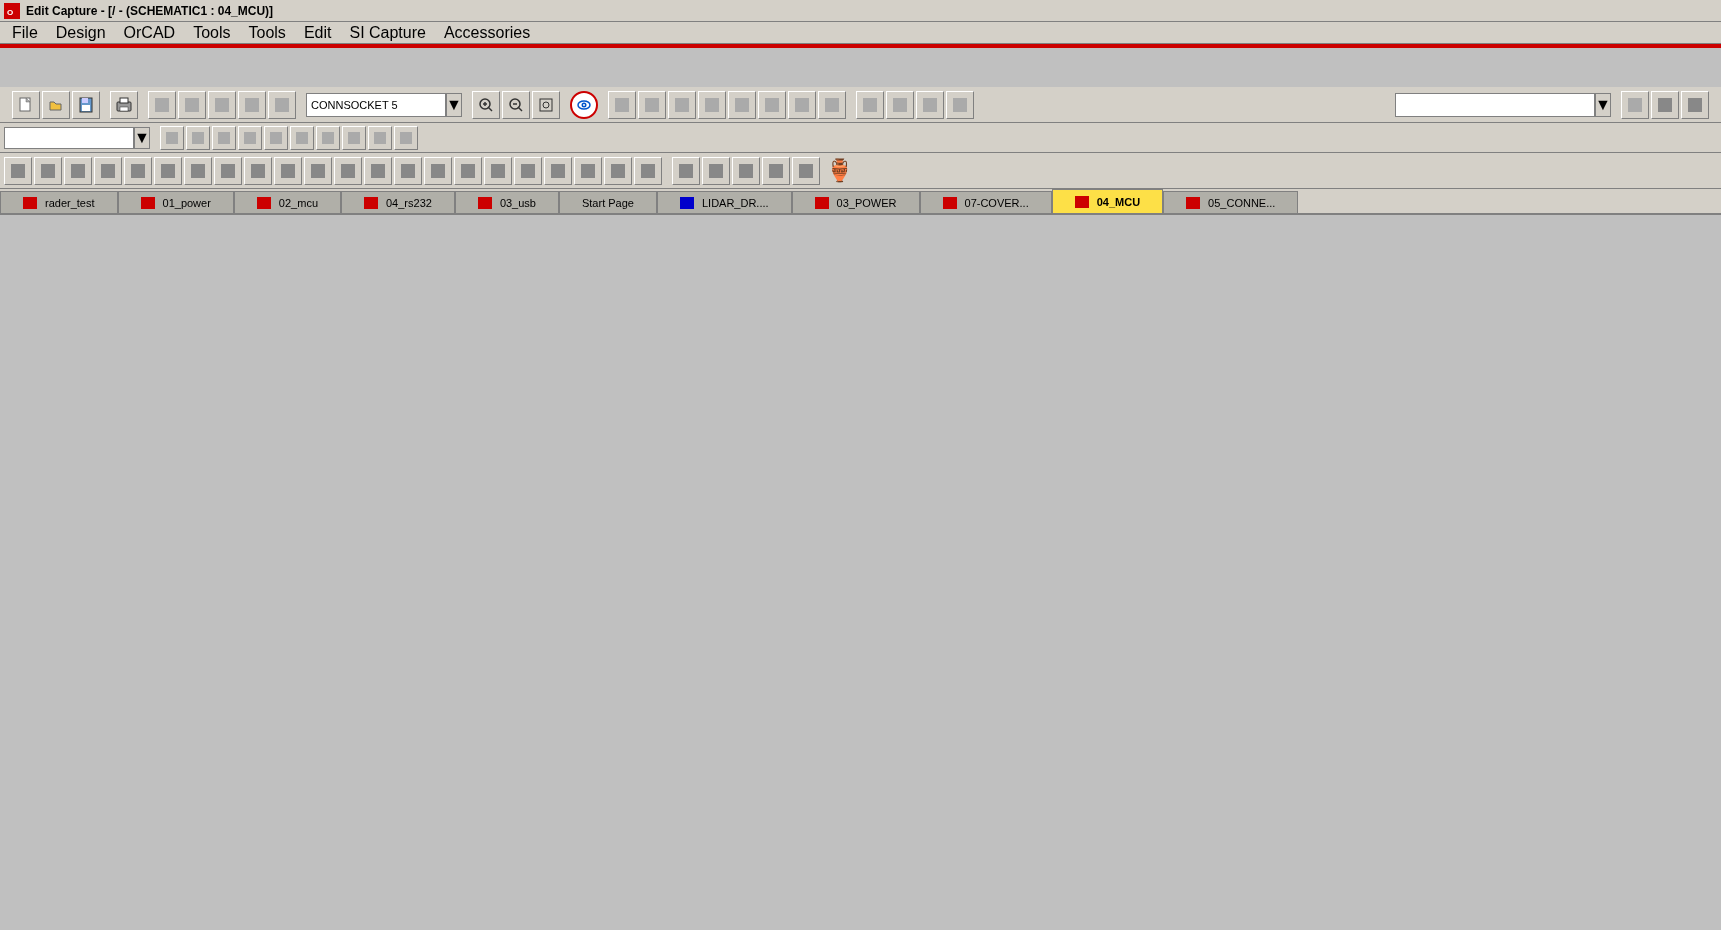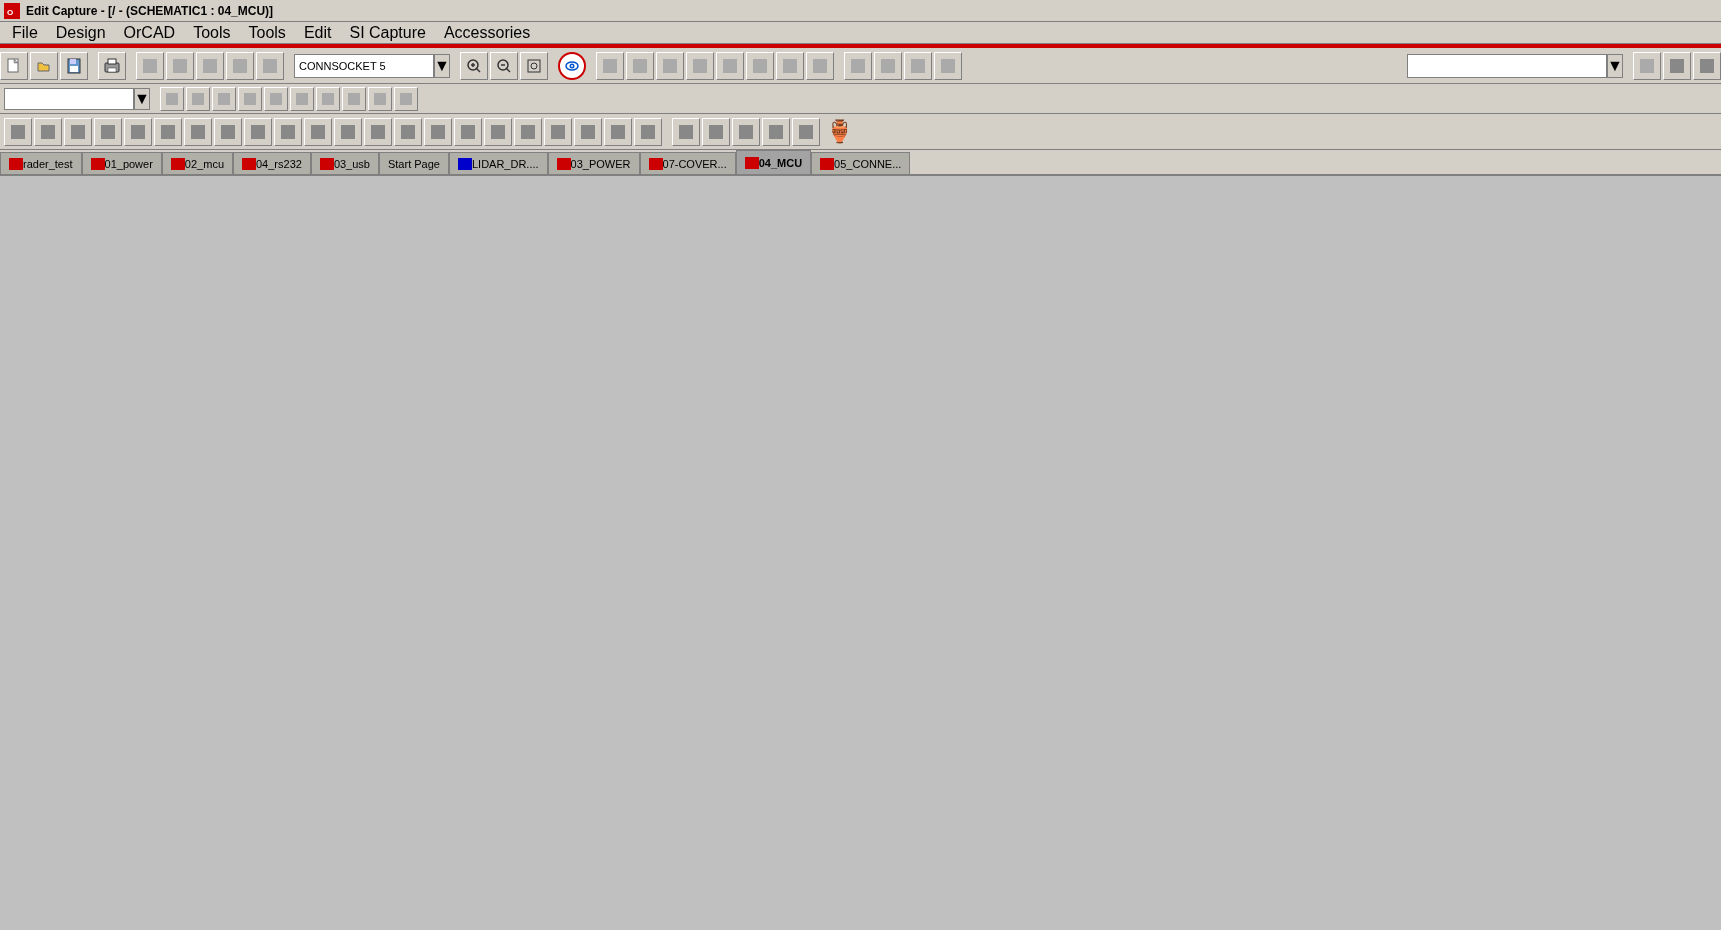--- a/index.html
+++ b/index.html
@@ -35,23 +35,24 @@
       height: 4px;
       background: #cc0000;
     }
 
     
     #toolbar1 {
       background: #d4d0c8;
       height: 36px;
       display: flex;
       align-items: center;
-      padding: 2px 0;
+      padding: 2px 12px;
       gap: 2px;
       border-bottom: 1px solid #808080;
+      margin-top: 39px;
     }
     .tb-btn {
       width: 28px; height: 28px;
       background: #d4d0c8;
       border: 1px solid #808080;
       border-top-color: #ffffff;
       border-left-color: #ffffff;
       display: flex; align-items: center; justify-content: center;
       cursor: pointer;
       font-size: 11px;
@@ -112,32 +113,32 @@
       background: #d4d0c8;
       height: 26px;
       display: flex;
       align-items: flex-end;
       padding: 0 0;
       border-bottom: 2px solid #808080;
       overflow: hidden;
     }
     .tab {
       height: 22px;
-      padding: 0 8px;
+      padding: 0 22px;
       background: #b0afa8;
       border: 1px solid #808080;
       border-bottom: none;
       display: flex; align-items: center;
       font-size: 11px;
       cursor: pointer;
       white-space: nowrap;
-      gap: 0;
+      gap: 8px;
     }
     .tab.active {
-      background: #a3a3a3;
+      background: #fde047;
       font-weight: bold;
       height: 24px;
     }
 
     .schematic-area {
       position: relative;
       flex: 1;
       background: #7a9ab5;
       overflow: hidden;
     }

